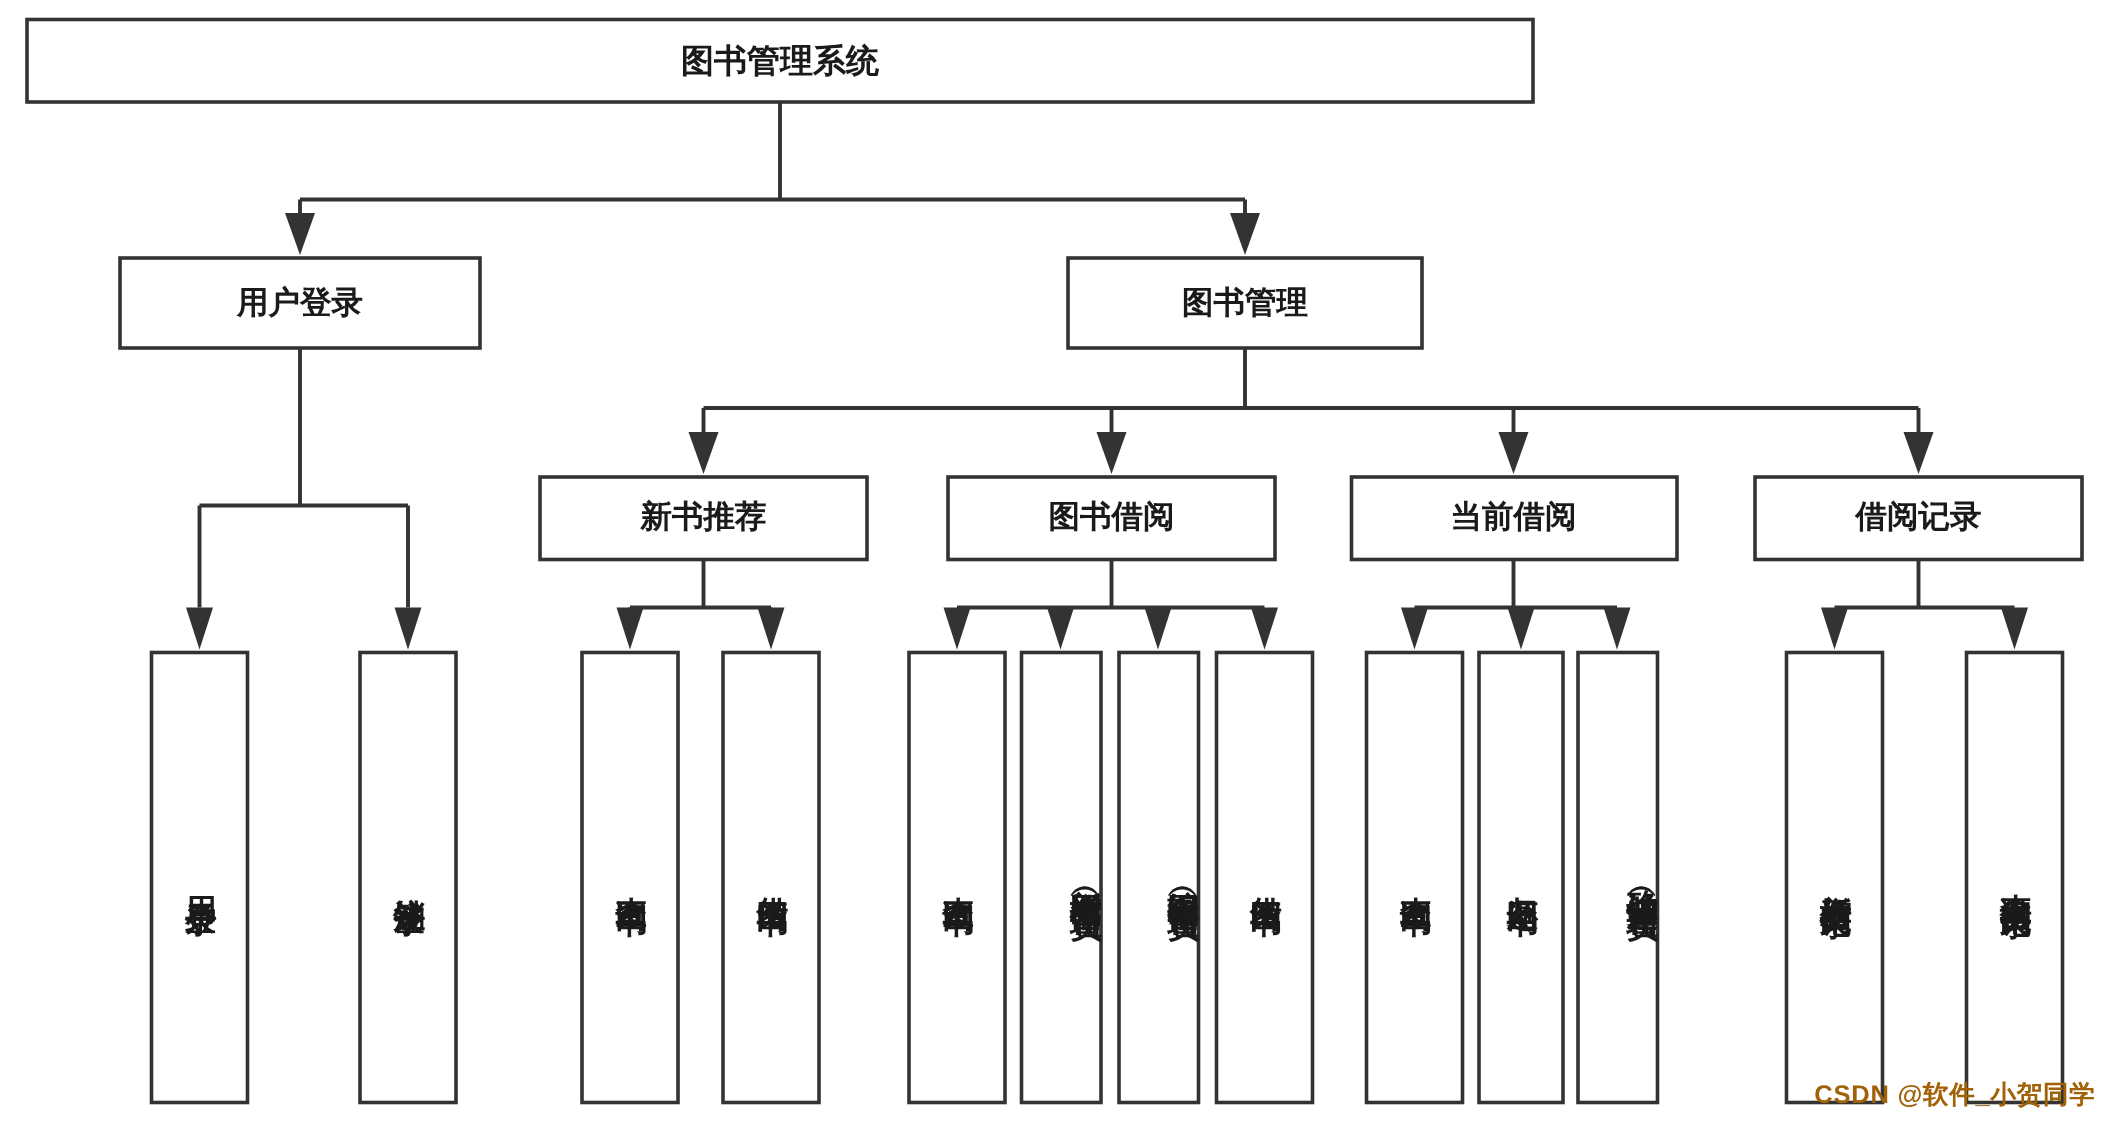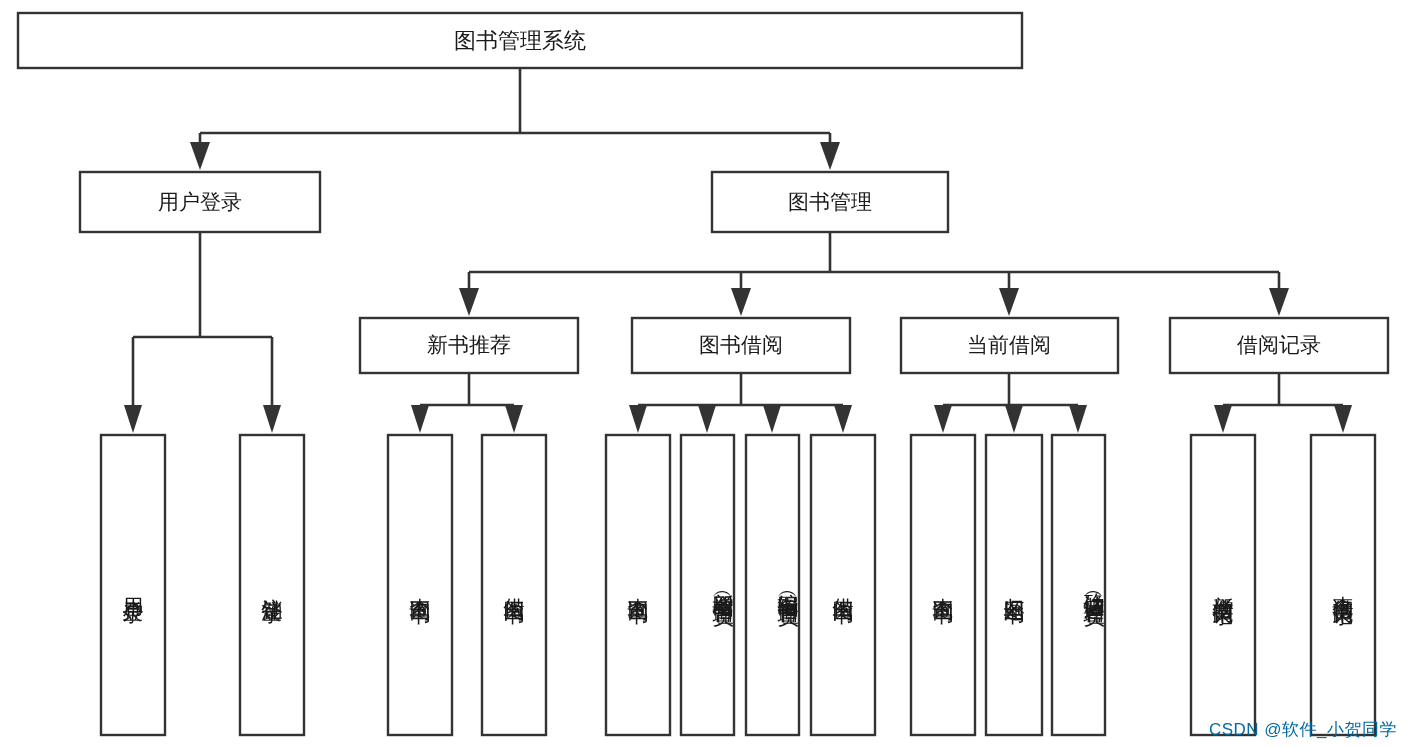--- a/index.html
+++ b/index.html
@@ -11,20 +11,21 @@
     width: 1405px;
     height: 747px;
     font-family: "Liberation Sans", "DejaVu Sans", sans-serif;
     overflow: hidden;
     position: relative;
   }
   #diagram-root {
     position: relative;
     width: 1405px;
     height: 747px;
+    font-weight: bold;
   }
   svg.diagram {
     position: absolute;
     top: 0;
     left: 0;
     width: 1405px;
     height: 747px;
   }
   .box-rect {
     fill: #ffffff;
@@ -71,21 +72,21 @@
     text-align: center;
     white-space: nowrap;
     pointer-events: none;
   }
   .watermark {
     position: absolute;
     right: 8px;
     bottom: 6px;
     font-family: "Liberation Sans", "DejaVu Sans", sans-serif;
     font-size: 17px;
-    color: #0369a1;
+    color: #a16207;
     white-space: nowrap;
     letter-spacing: 0.5px;
   }
 </style>
 </head>
 <body>
 
 <div id="diagram-root">
 
   <svg class="diagram" viewBox="0 0 1405 747">

